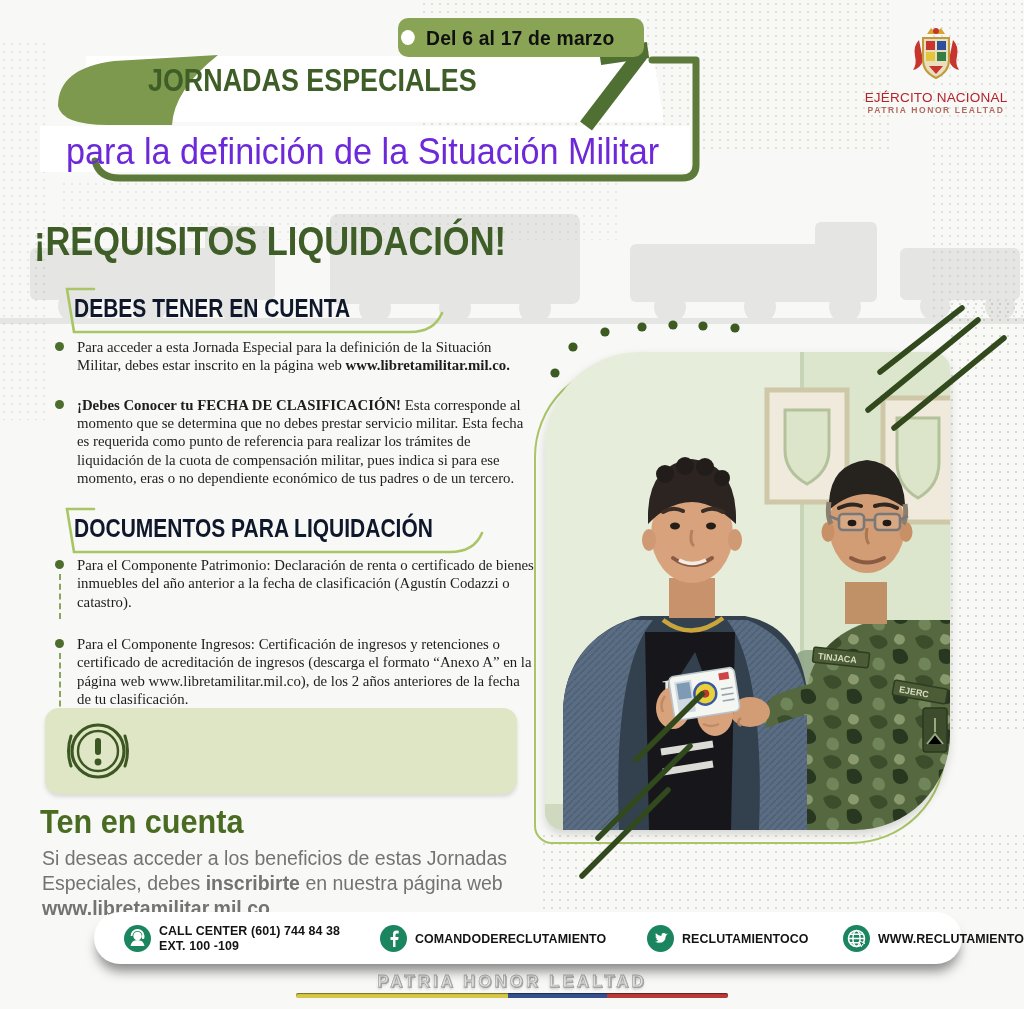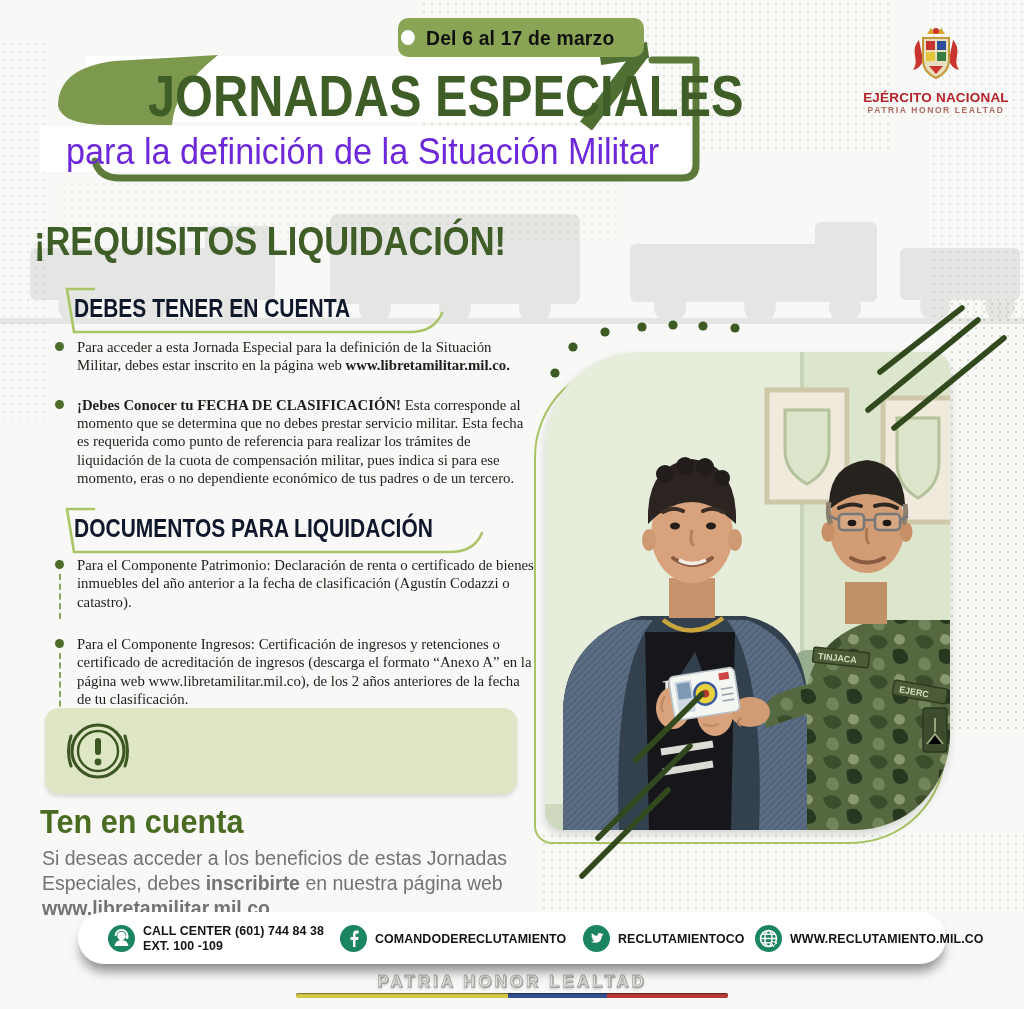--- a/index.html
+++ b/index.html
@@ -10,25 +10,25 @@
         background-size:8px 8px;pointer-events:none;}
   .cond{display:inline-block;transform:scaleX(.84);transform-origin:0 50%;white-space:nowrap;}
 
   
   .date-pill{left:398px;top:18px;width:246px;height:39px;background:#8aa455;border-radius:10px;
              display:flex;align-items:center;gap:10px;padding-left:3px;box-sizing:border-box;z-index:6;}
   .date-pill .dot{width:15px;height:15px;border-radius:50%;background:#fff;}
   .date-pill span{font-size:21px;font-weight:800;color:#101010;letter-spacing:.2px;transform:scaleX(.92);transform-origin:0 50%;white-space:nowrap;}
   .banner{left:86px;top:56px;width:578px;height:66px;background:#ffffff;z-index:4;
           clip-path:polygon(0 0,98.2% 0,100% 100%,0 100%);box-shadow:0 2px 6px rgba(0,0,0,.18);}
-  .title-text{left:148px;top:62px;z-index:5;font-size:58px;font-weight:800;color:#3f5e27;letter-spacing:0;}
+  .title-text{left:148px;top:62px;z-index:5;font-size:32px;font-weight:800;color:#3f5e27;letter-spacing:0;}
   .subtitle-band{left:40px;top:126px;width:650px;height:46px;background:rgba(255,255,255,.93);z-index:3;}
   .subtitle-text{left:66px;top:131px;z-index:5;font-size:36px;font-weight:500;color:#6d28d9;}
   .logo-box{left:856px;top:26px;width:160px;text-align:center;z-index:5;}
-  .logo-name{font-size:13.5px;font-weight:700;color:#b5232a;letter-spacing:.2px;margin-top:2px;}
+  .logo-name{font-size:13.5px;font-weight:400;color:#b5232a;letter-spacing:.2px;margin-top:2px;}
   .logo-motto{font-size:8.5px;font-weight:700;color:#b06a60;letter-spacing:1.6px;}
 
   
   .headline{left:34px;top:218px;font-size:41px;font-weight:800;color:#3f5e27;z-index:5;}
   .sec-head{position:absolute;z-index:5;}
   .sec-head .txt{position:absolute;left:16px;top:8px;font-size:25px;font-weight:800;color:#0f172a;text-align:right;}
   .col{position:absolute;left:55px;width:482px;z-index:5;font-family:Liberation Serif, serif;}
   .bullet{position:relative;padding-left:22px;margin-bottom:17px;font-size:14.8px;line-height:1.24;font-weight:500;color:#1d1d1b;}
   .bullet .bdot{position:absolute;left:0;top:4px;width:9px;height:9px;border-radius:50%;background:#4c6d2c;}
   .bullet.dashed:before{content:"";position:absolute;left:3.5px;top:18px;bottom:-8px;border-left:2px dashed #86a65c;}
@@ -43,23 +43,23 @@
   .ten-body{left:42px;top:846px;width:492px;font-size:19.5px;line-height:1.27;font-weight:500;z-index:5;color:#737373;}
   .ten-body b{font-weight:800;}
 
   
   .photo-frame{left:534px;top:362px;width:408px;height:478px;border:2.5px solid #a9c566;
                border-radius:95px 18px 95px 18px;z-index:2;}
   .photo{left:545px;top:352px;width:405px;height:478px;border-radius:95px 18px 95px 18px;overflow:hidden;z-index:3;
          box-shadow:0 4px 10px rgba(0,0,0,.15);}
 
   
-  .footer-pill{left:78px;top:912px;width:868px;height:52px;background:#ffffff;border-radius:26px;z-index:6;
+  .footer-pill{left:94px;top:912px;width:868px;height:52px;background:#ffffff;border-radius:26px;z-index:6;
                display:flex;align-items:center;justify-content:space-between;padding:0 30px;box-sizing:border-box;
-               box-shadow:0 10px 12px -3px rgba(45,45,45,.55);}
+               box-shadow:0 10px 12px -3px rgba(45,45,45,.55);gap:24px;}
   .contact{display:flex;align-items:center;gap:8px;}
   .contact .ic{width:27px;height:27px;flex:0 0 auto;}
   .contact .lbl{font-size:13.5px;font-weight:800;color:#131313;letter-spacing:.1px;transform:scaleX(.92);transform-origin:0 50%;white-space:nowrap;}
   .contact .lbl.two{line-height:1.12;}
   .ribbon{left:0;top:972px;width:1024px;text-align:center;z-index:5;}
   .ribbon .motto{display:inline-block;font-size:17px;font-weight:800;letter-spacing:3px;color:#e3e3e0;
                  text-shadow:-1px -1px 0 #ffffff,1px 1px 0 #9d9d9b,0 2px 3px rgba(0,0,0,.25);
                  -webkit-text-stroke:.8px #a8a8a6;}
   .ribbon .bar{margin:1px auto 0;width:432px;height:5px;border-radius:2px;
                background:linear-gradient(90deg,#d6c847 0%,#d6c847 49%,#35508f 49%,#35508f 72%,#b93a37 72%,#b93a37 100%);

